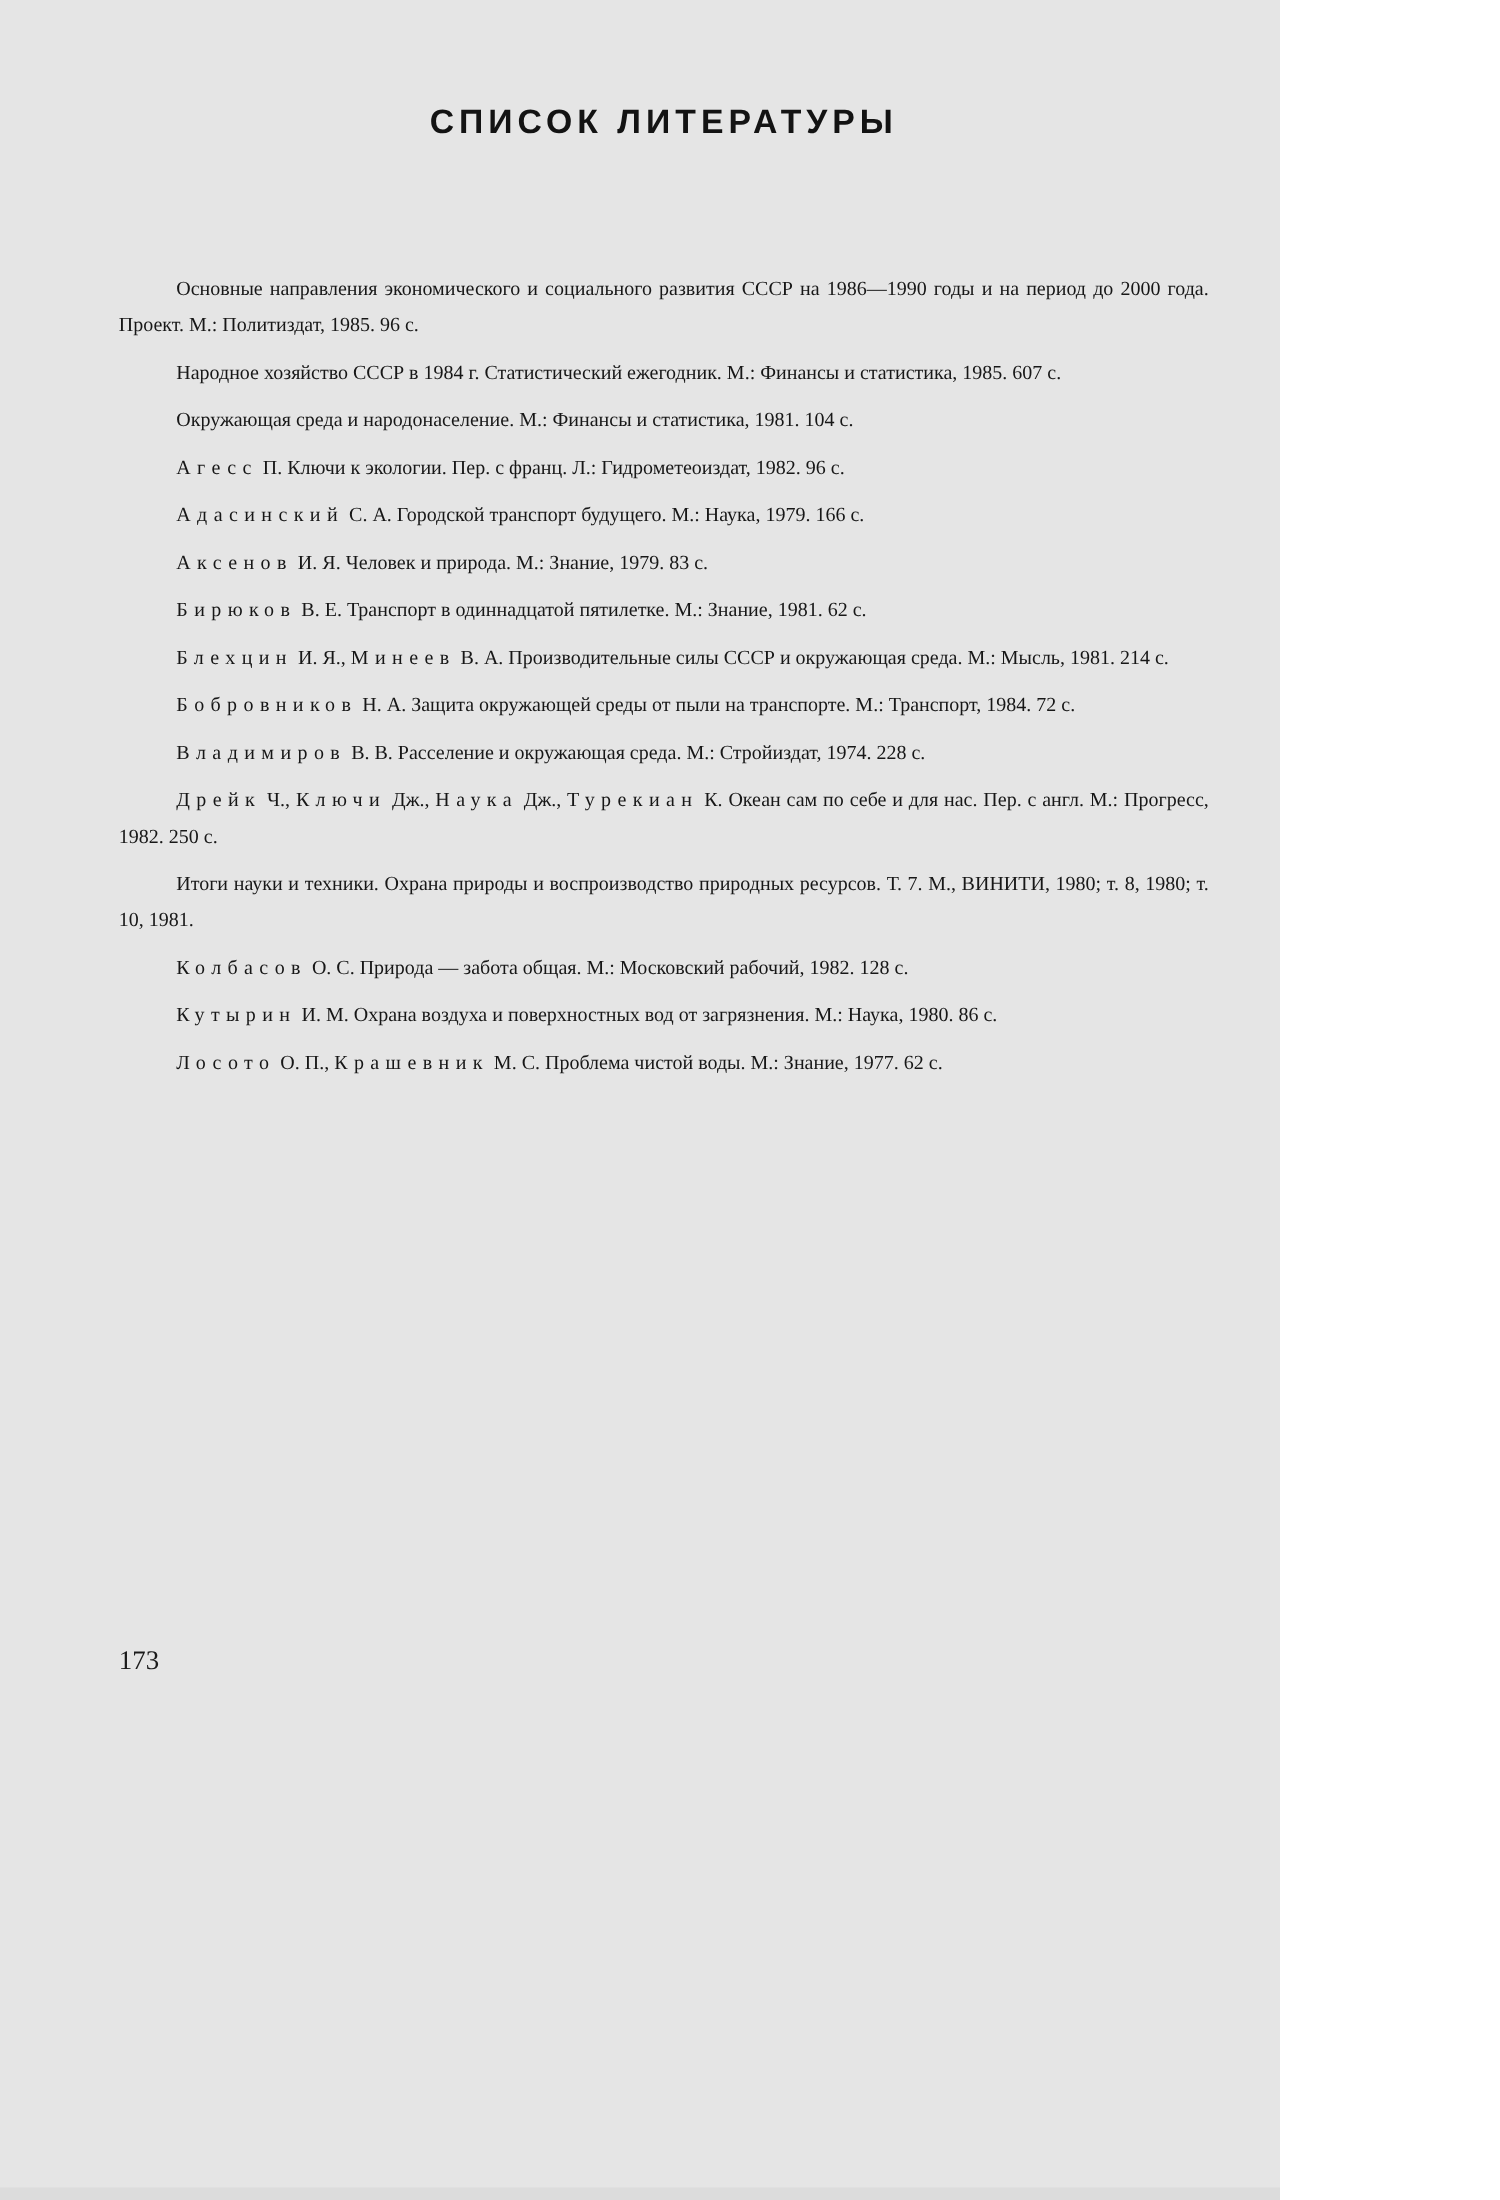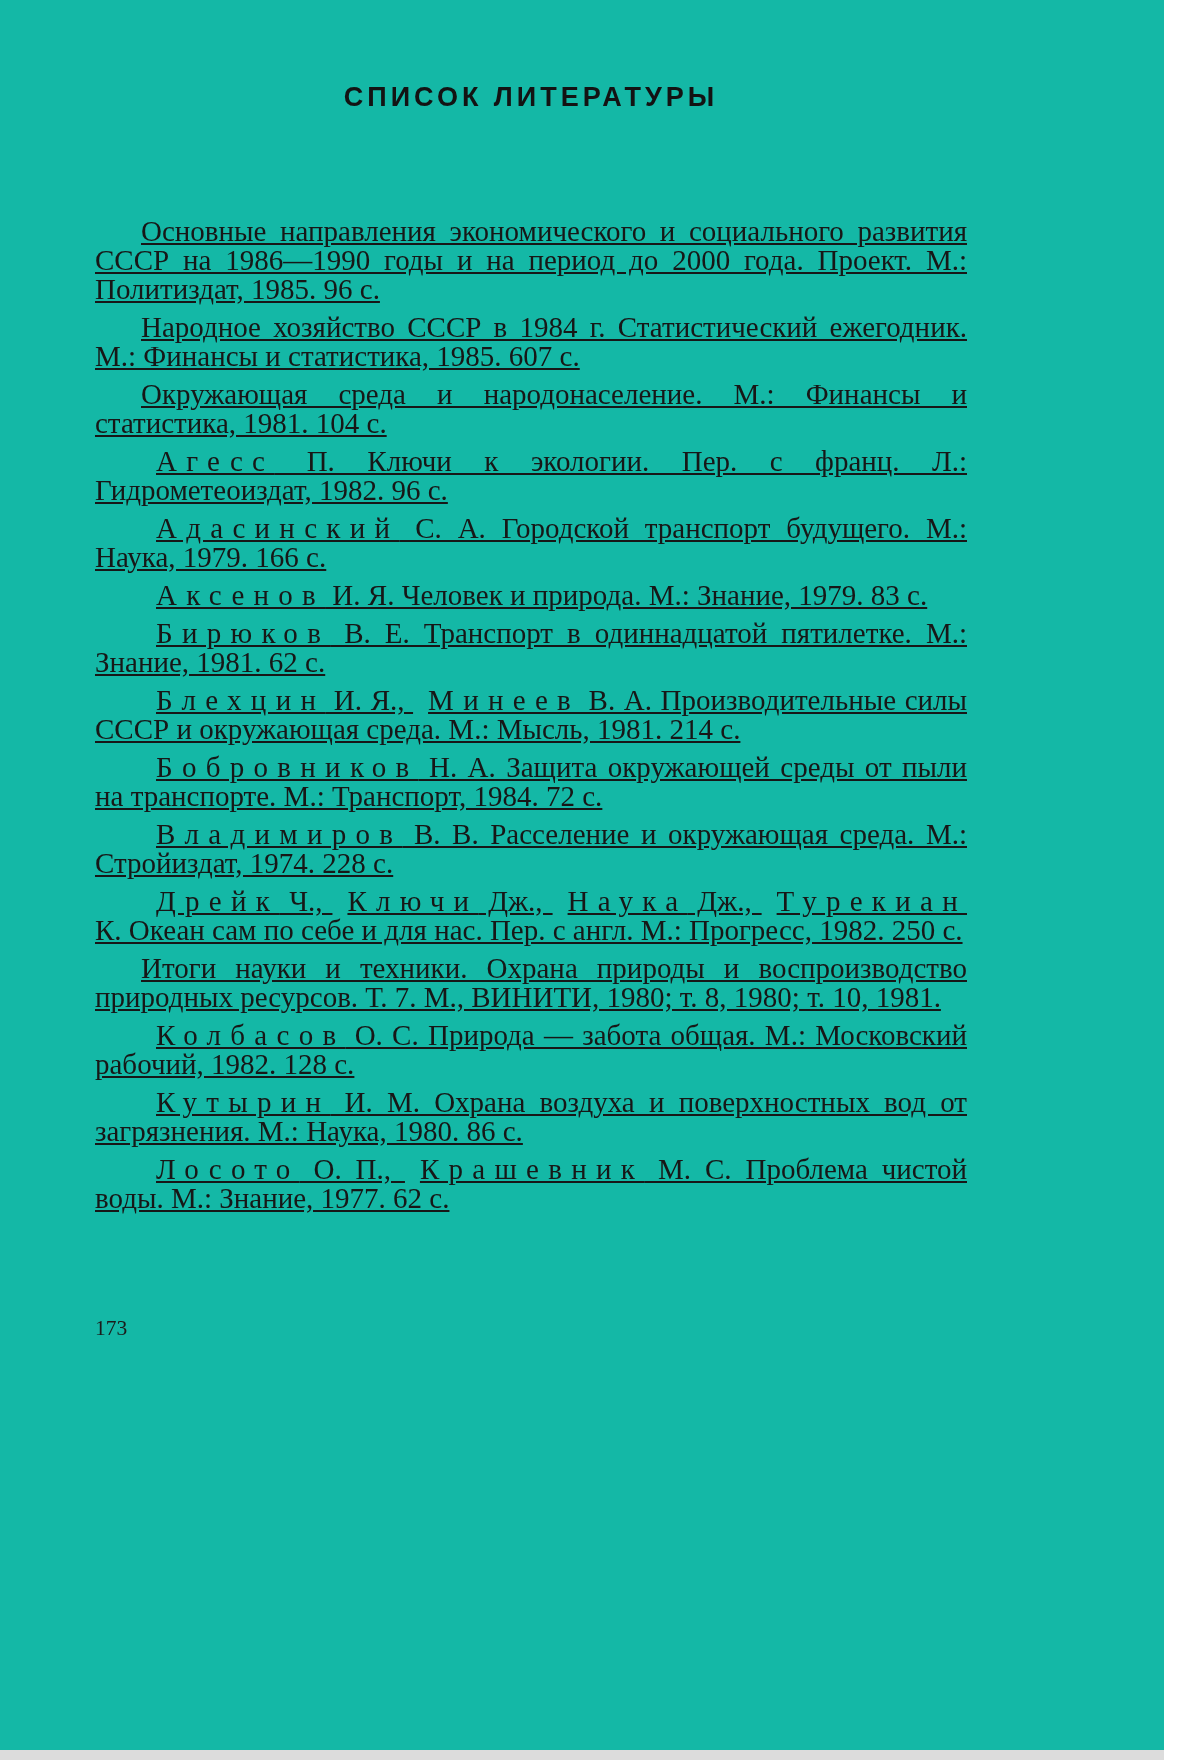--- a/index.html
+++ b/index.html
@@ -2,23 +2,23 @@
 <html><head>
 <meta charset="utf-8">
 <style>
   html, body {
     margin: 0;
     padding: 0;
     background: #ffffff;
   }
   .page {
     position: relative;
-    width: 1164px;
+    width: 1024px;
     height: 1760px;
-    background: #14b8a6;
+    background: #e5e5e5;
     overflow: hidden;
     font-family: "Liberation Serif", serif;
     color: #171717;
   }
   .content-wrap {
     position: absolute;
     left: 95px;
     top: 82px;
     width: 872px;
   }
@@ -29,28 +29,26 @@
     font-weight: bold;
     font-size: 27px;
     letter-spacing: 4px;
     color: #131313;
   }
   .entries {
     text-align: justify;
   }
   .entry {
     margin: 0 0 9px 0;
-    font-size: 29px;
+    font-size: 16px;
     line-height: 29px;
     text-indent: 46px;
-    text-decoration: underline;
   }
   .sp {
     letter-spacing: 0.32em;
-    margin-left: 15px;
   }
   .pagenum {
     position: absolute;
     left: 95px;
     top: 1316px;
     width: 872px;
     text-align: left;
     font-size: 21.5px;
     color: #1b1b1b;
   }

